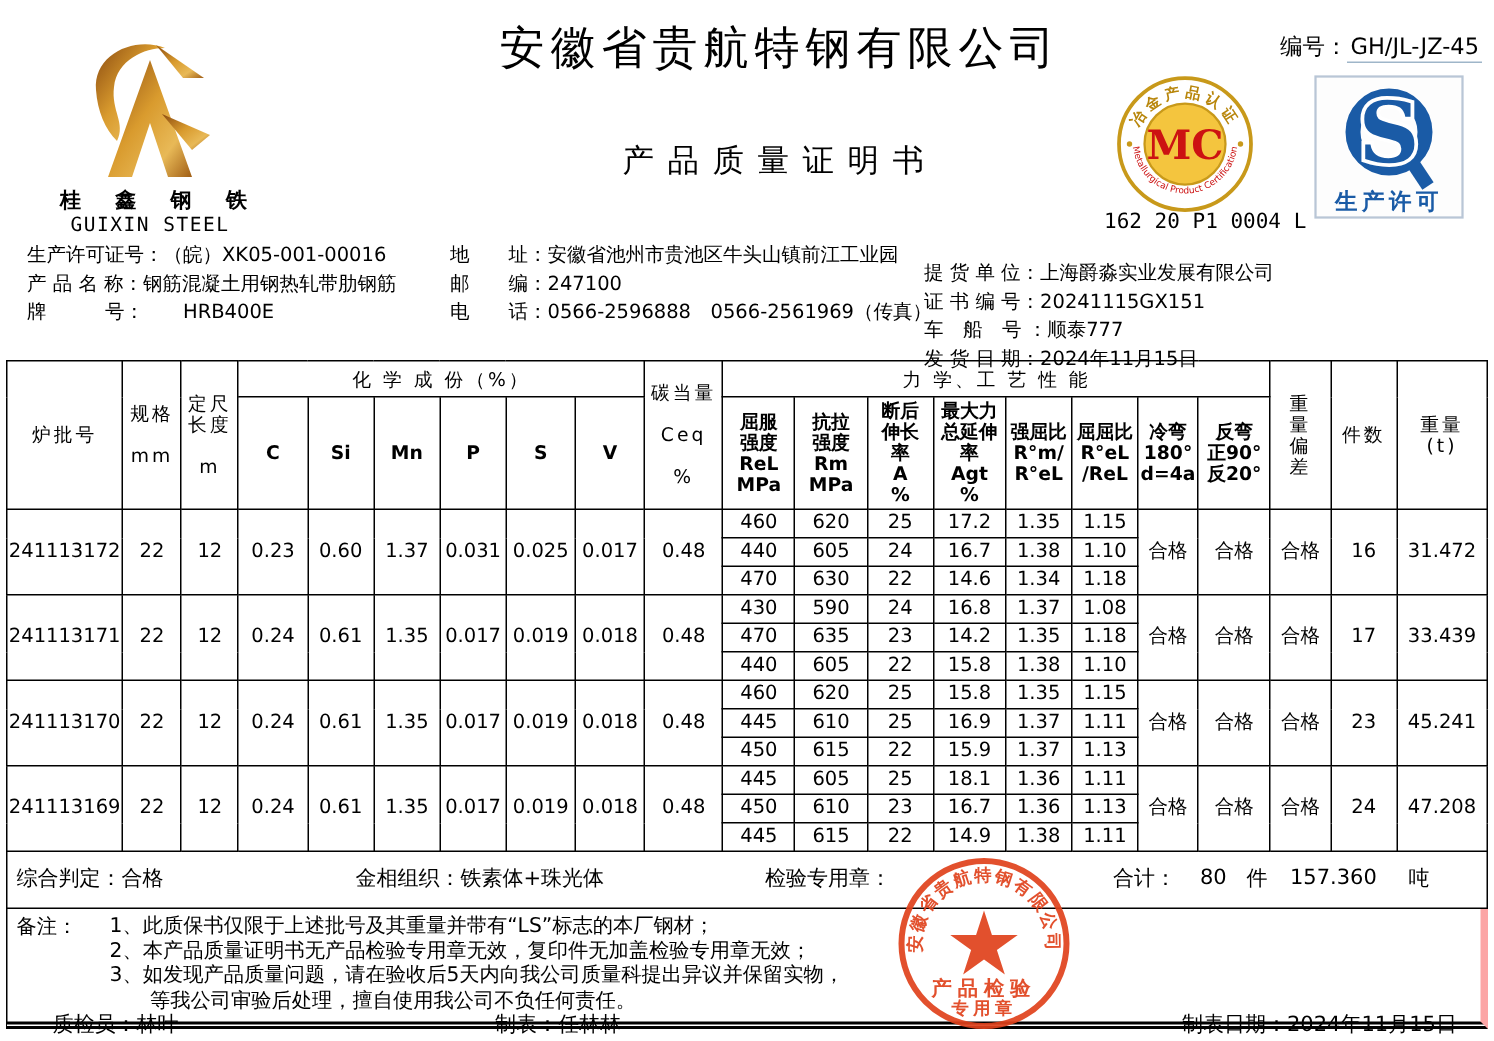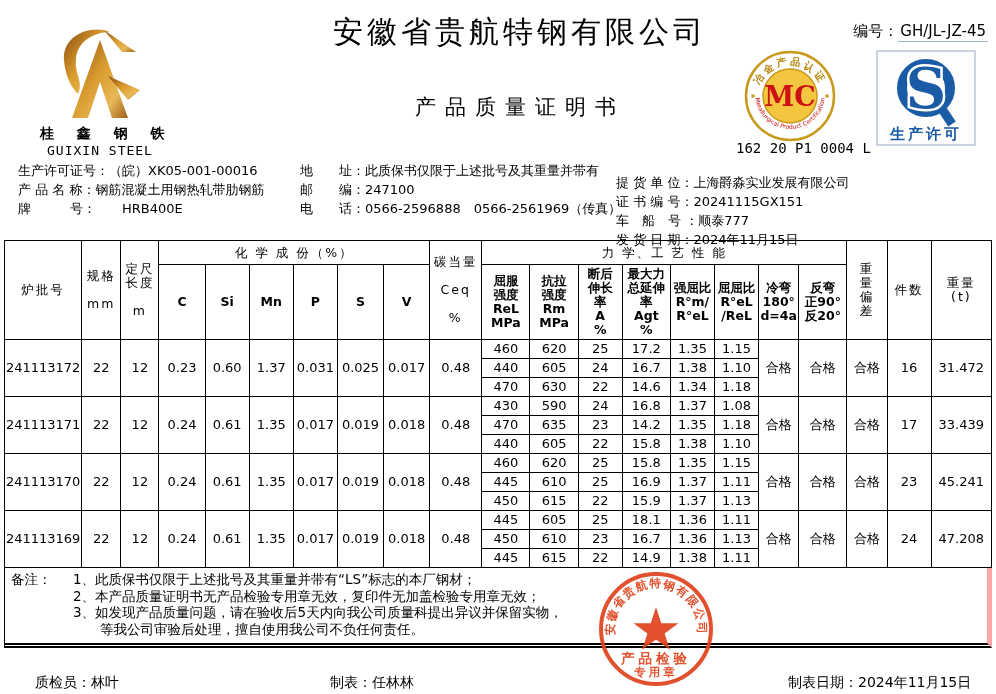--- a/index.html
+++ b/index.html
@@ -126,21 +126,21 @@
     </svg>
   </div>
 
   <div class="info">
     <div class="col col-left">
         <div class="line">生产许可证号：（皖）XK05-001-00016</div>
         <div class="line">产 品 名 称：钢筋混凝土用钢热轧带肋钢筋</div>
         <div class="line">牌　　　号：　　HRB400E</div>
       </div>
     <div class="col col-mid">
-        <div class="line">地　　址：此质保书仅限于上述批号及其重量并带有</div>
+        <div class="line">地　　址：安徽省池州市贵池区牛头山镇前江工业园</div>
         <div class="line">邮　　编：247100</div>
         <div class="line">电　　话：0566-2596888　0566-2561969（传真）</div>
       </div>
     <div class="col col-right">
         <div class="line">提 货 单 位：上海爵淼实业发展有限公司</div>
         <div class="line">证 书 编 号：20241115GX151</div>
         <div class="line">车　船　号 ：顺泰777</div>
         <div class="line">发 货 日 期：2024年11月15日</div>
       </div>
   </div>
@@ -387,20 +387,30 @@
             <td>445</td>
             <td>615</td>
             <td>22</td>
             <td>14.9</td>
             <td>1.38</td>
             <td>1.11</td>
           </tr>
         </tbody>
     </table>
 
+    <div class="summary">
+      <span class="s-judge">综合判定：合格</span>
+      <span class="s-metal">金相组织：铁素体+珠光体</span>
+      <span class="s-stamp">检验专用章：</span>
+      <span class="s-total">合计：</span>
+      <span class="s-pieces">80</span>
+      <span class="s-punit">件</span>
+      <span class="s-weight">157.360</span>
+      <span class="s-wunit">吨</span>
+    </div>
 
     <div class="remarks">
       <span class="rm-label">备注：</span>
       <div class="rm-lines">
           <div class="line">1、此质保书仅限于上述批号及其重量并带有“LS”标志的本厂钢材；</div>
           <div class="line">2、本产品质量证明书无产品检验专用章无效，复印件无加盖检验专用章无效；</div>
           <div class="line">3、如发现产品质量问题，请在验收后5天内向我公司质量科提出异议并保留实物，</div>
           <div class="line">　　等我公司审验后处理，擅自使用我公司不负任何责任。</div>
         </div>
     </div>

